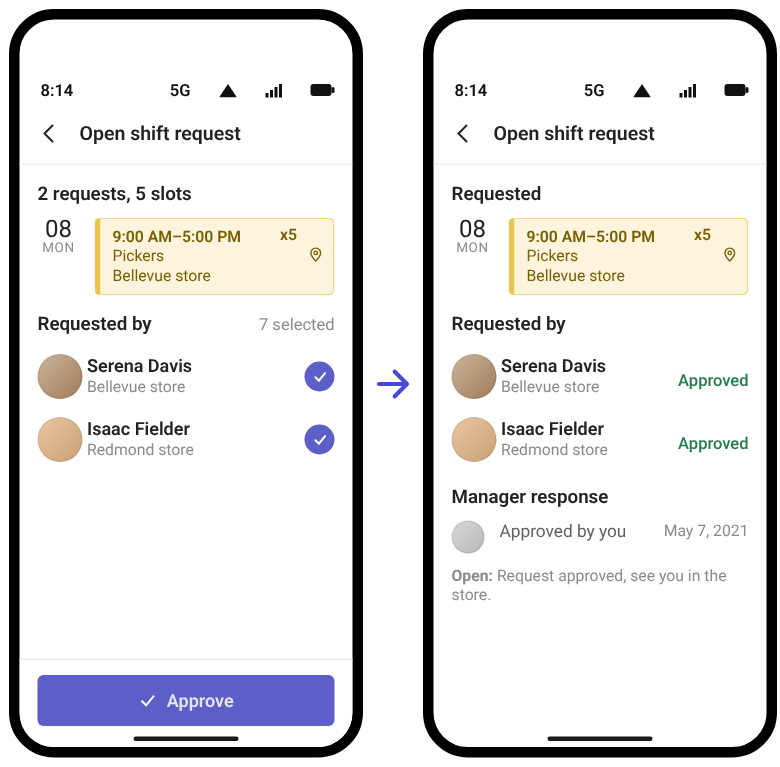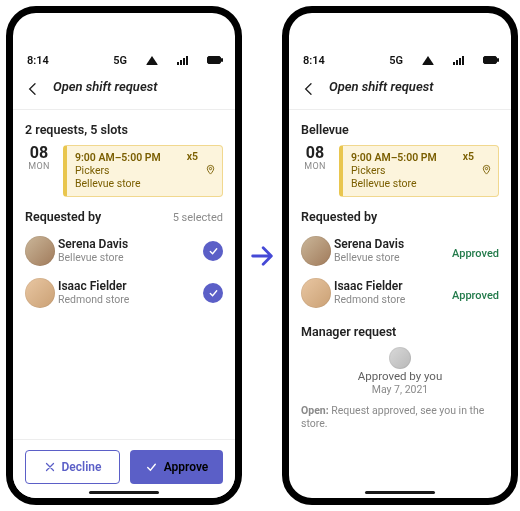--- a/index.html
+++ b/index.html
@@ -48,33 +48,32 @@
   .statusbar .right{display:flex;align-items:center;gap:19px;}
   .sig{display:inline-flex;align-items:flex-end;gap:1px;height:10px;}
   .sig i{width:2px;background:#111;display:inline-block;}
   .sig i:nth-child(1){height:3px}.sig i:nth-child(2){height:5px}
   .sig i:nth-child(3){height:7px}.sig i:nth-child(4){height:9px}
   .wifi{width:0;height:0;border-left:6px solid transparent;border-right:6px solid transparent;border-bottom:9px solid #111;border-radius:1px;}
   .batt{width:14px;height:8px;border:1.5px solid #111;border-radius:2px;position:relative;background:#111;}
   .batt::after{content:"";position:absolute;right:-3px;top:1px;width:2px;height:4px;background:#111;border-radius:1px;}
 
   .appbar{
-    display:flex;align-items:flex-start;gap:10px;
+    display:flex;align-items:center;gap:10px;
     padding:8px 12px 10px 10px;
     border-bottom:1px solid #ededed;
-    font-style:italic;
   }
   .appbar .title{font-size:13px;font-weight:600;color:#222;}
   .icon-btn{width:20px;height:20px;display:flex;align-items:center;justify-content:center;color:#222;}
   .content{flex:1;overflow:hidden;padding:10px 12px 0 12px;}
 
   .section-title{font-size:12.5px;font-weight:600;color:#222;margin:2px 0 8px;}
   .shift-row{display:flex;gap:10px;margin-bottom:12px;}
   .date-col{width:28px;text-align:center;}
-  .date-day{font-size:16px;font-weight:700;line-height:1;color:#222;text-align:center;}
+  .date-day{font-size:16px;font-weight:400;line-height:1;color:#222;text-align:center;}
   .date-dow{font-size:9px;color:var(--muted2);letter-spacing:.4px;}
   .shift-card{
     flex:1;background:var(--cream);
     border:1px solid var(--cream-border);
     border-left:4px solid #E9C64E;
     border-radius:4px;
     padding:5px 8px 6px 8px;
     position:relative;
     color:var(--cream-text);
   }
@@ -98,35 +97,35 @@
   .person .name{font-size:12px;font-weight:600;color:#222;line-height:1.15;}
   .person .sub{font-size:10.5px;color:var(--muted2);line-height:1.2;}
   .person .tail{flex:0 0 auto;}
   .check{
     width:20px;height:20px;border-radius:50%;background:var(--purple);
     display:flex;align-items:center;justify-content:center;color:#fff;
   }
   .approved{font-size:11px;color:var(--green);font-weight:500;}
 
   .mgr-title{font-size:12.5px;font-weight:600;color:#222;margin:10px 0 4px;}
-  .mgr-row{display:flex;align-items:center;padding:4px 0 2px;flex-direction:column;}
+  .mgr-row{display:flex;align-items:flex-start;gap:10px;padding:4px 0 2px;}
   .mgr-row .txt{flex:1;font-size:11.5px;color:var(--muted);}
   .mgr-row .date{font-size:10.5px;color:var(--muted2);}
   .note{font-size:10.5px;color:var(--muted2);margin-top:6px;}
   .avatar.small{width:22px;height:22px;flex:0 0 22px;}
 
   .footer{
     position:absolute;left:0;right:0;bottom:0;
     padding:10px 12px 14px;background:#fff;
     display:flex;gap:10px;
     border-top:1px solid #ededed;
   }
   .btn{flex:1;height:34px;border-radius:4px;font-size:12px;font-weight:600;display:flex;align-items:center;justify-content:center;gap:6px;}
   .btn.outline{border:1.5px solid var(--purple);color:var(--purple);background:#fff;}
-  .btn.fill{background:var(--purple);color:#000000;}
+  .btn.fill{background:var(--purple);color:#e5e5e5;}
   .home-ind{position:absolute;left:50%;bottom:4px;transform:translateX(-50%);width:70px;height:3px;background:#000;border-radius:3px;opacity:.9;}
 
   .arrow{
     flex:0 0 28px;display:flex;align-items:center;justify-content:center;
   }
 </style>
 </head>
 <body>
 
 <div class="stage">
@@ -172,21 +171,21 @@
           <div class="slot">x5</div>
           <svg class="pin" width="11" height="11" viewBox="0 0 24 24" fill="none" stroke="#7A5E00" stroke-width="2">
                 <path d="M12 22s7-7 7-12a7 7 0 10-14 0c0 5 7 12 7 12z"></path>
                 <circle cx="12" cy="10" r="2.5"></circle>
               </svg>
         </div>
       </div>
 
       <div class="req-header">
         <span class="h">Requested by</span>
-        <span class="sub">5 selected</span>
+        <span class="sub">7 selected</span>
       </div>
 
       <div class="person">
         <div class="avatar"></div>
         <div class="meta">
           <div class="name">Serena Davis</div>
           <div class="sub">Bellevue store</div>
         </div>
         <div class="tail">
           <div class="check">
@@ -207,26 +206,20 @@
           <div class="check">
             <svg width="11" height="11" viewBox="0 0 24 24" fill="none" stroke="#fff" stroke-width="3" stroke-linecap="round">
                   <path d="M5 12l5 5 9-11"></path>
                 </svg>
           </div>
         </div>
       </div>
     </div>
 
     <div class="footer">
-      <div class="btn outline">
-        <svg width="12" height="12" viewBox="0 0 24 24" stroke="#5B5FC7" stroke-width="2.5" stroke-linecap="round">
-              <path d="M5 5l14 14M19 5L5 19"></path>
-            </svg>
-        <span>Decline</span>
-      </div>
       <div class="btn fill">
         <svg width="13" height="13" viewBox="0 0 24 24" fill="none" stroke="#fff" stroke-width="2.5" stroke-linecap="round">
               <path d="M5 12l5 5 9-11"></path>
             </svg>
         <span>Approve</span>
       </div>
     </div>
     <div class="home-ind"></div>
    </div>
   </div>
@@ -257,21 +250,21 @@
     <div class="appbar">
       <span class="icon-btn">
         <svg width="16" height="16" viewBox="0 0 24 24" fill="none" stroke="#222" stroke-width="2" stroke-linecap="round">
               <path d="M15 4l-8 8 8 8"></path>
             </svg>
       </span>
       <span class="title">Open shift request</span>
     </div>
 
     <div class="content">
-      <div class="section-title">Bellevue</div>
+      <div class="section-title">Requested</div>
 
       <div class="shift-row">
         <div class="date-col">
           <div class="date-day">08</div>
           <div class="date-dow">MON</div>
         </div>
         <div class="shift-card">
           <div class="time">9:00 AM–5:00 PM</div>
           <div class="role">Pickers</div>
           <div class="store">Bellevue store</div>
@@ -298,21 +291,21 @@
 
       <div class="person">
         <div class="avatar a2"></div>
         <div class="meta">
           <div class="name">Isaac Fielder</div>
           <div class="sub">Redmond store</div>
         </div>
         <div class="tail"><span class="approved">Approved</span></div>
       </div>
 
-      <div class="mgr-title">Manager request</div>
+      <div class="mgr-title">Manager response</div>
       <div class="mgr-row">
         <div class="avatar small a3"></div>
         <div class="txt">Approved by you</div>
         <div class="date">May 7, 2021</div>
       </div>
       <div class="note">
         <b>Open:</b><span> Request approved, see you in the store.</span>
       </div>
     </div>
     <div class="home-ind"></div>

